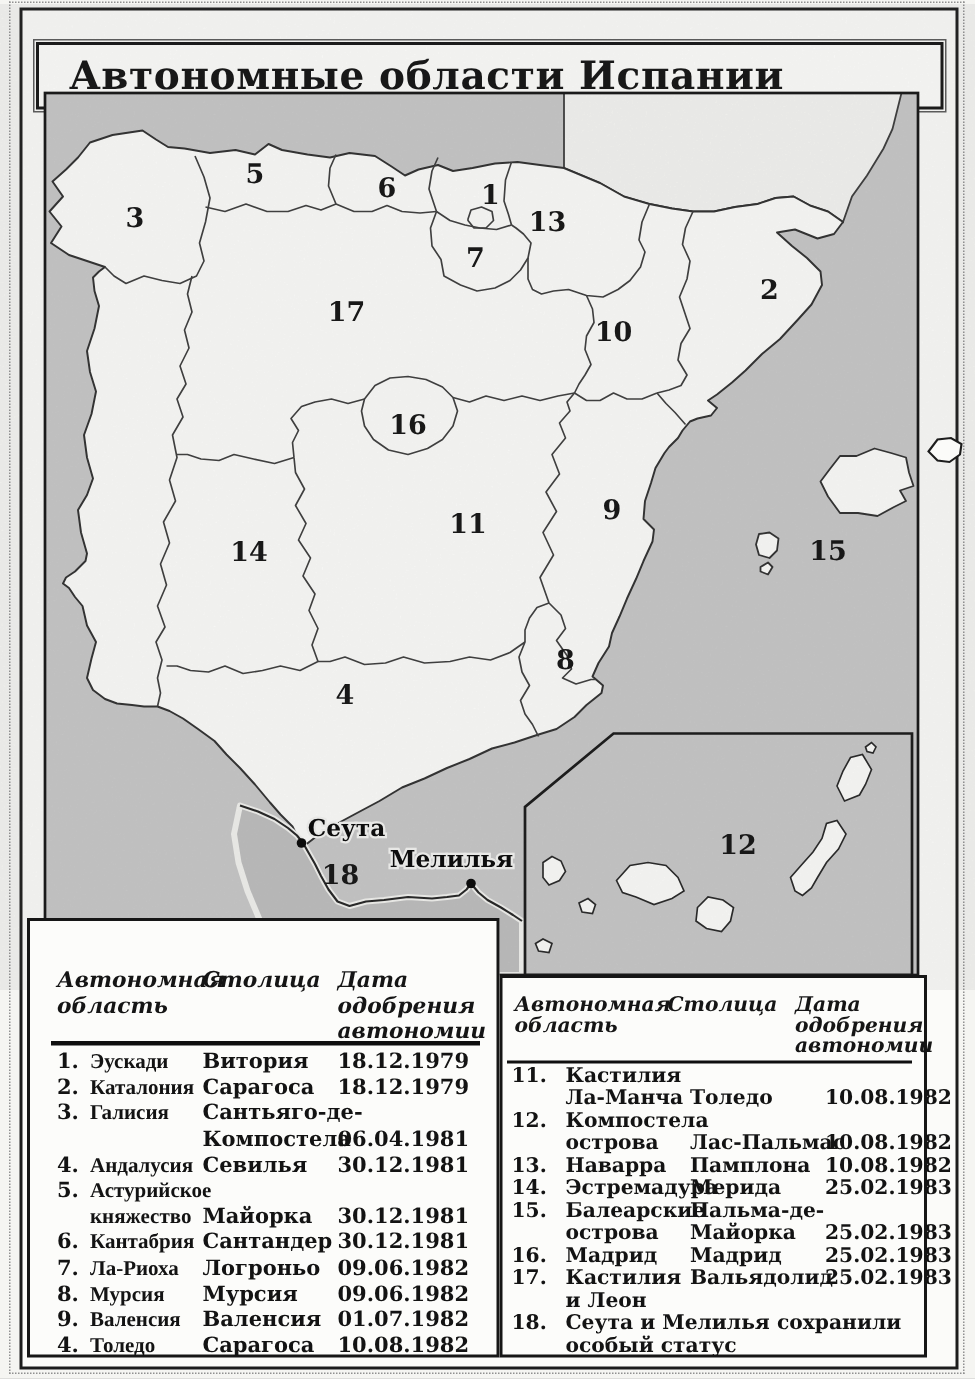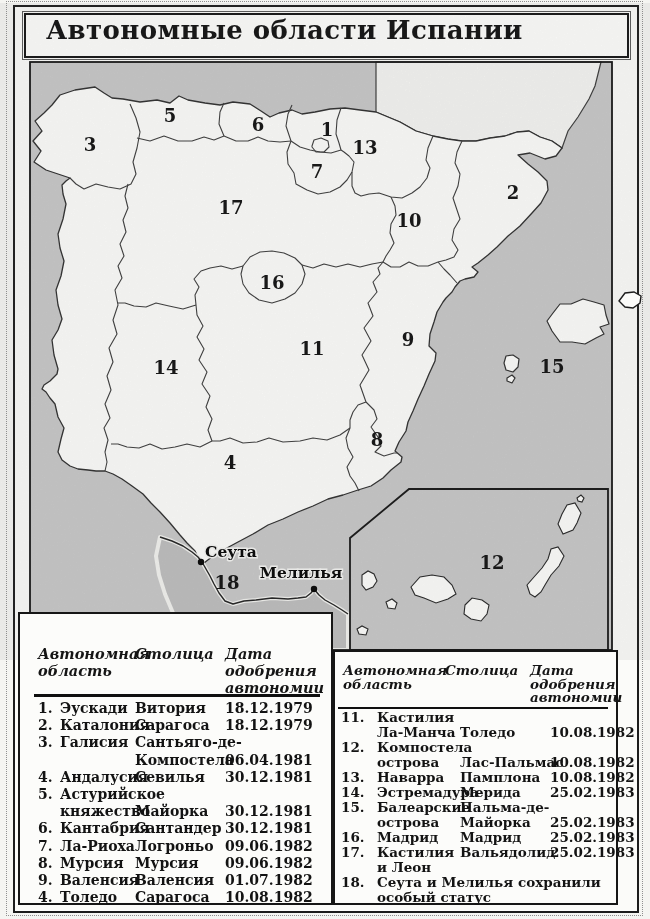--- a/index.html
+++ b/index.html
@@ -2,23 +2,23 @@
 <html><head>
 <meta charset="utf-8">
 <style>
   html,body{margin:0;padding:0;}
   body{width:650px;height:919px;background:#f5f5f2;position:relative;overflow:hidden;
        font-family:"DejaVu Serif", serif;}
   .frame-outer{position:absolute;left:6px;top:1px;width:635px;height:913px;
        border:1px dotted #909090;}
   .frame-inner{position:absolute;left:13px;top:5px;width:622px;height:904px;
        border:2px solid #1c1c1c;background:#fbfbf9;}
-  .title-box{position:absolute;left:24px;top:13px;width:601px;height:41px;
+  .title-box{position:absolute;left:24px;top:28px;width:601px;height:41px;
        border:2px solid #141414;outline:1px solid #5a5a5a;outline-offset:1px;
-       background:#fdfdfb;display:flex;}
+       background:#fdfdfb;display:flex;align-items:center;}
   .title-box h1{margin:0 0 0 20px;font-size:26px;font-weight:bold;color:#111;
        letter-spacing:0.4px;}
   .map-wrap{position:absolute;left:0;top:0;width:650px;height:660px;}
   svg{position:absolute;left:0;top:0;}
   .rn{font-family:"DejaVu Serif",serif;font-weight:bold;font-size:18px;fill:#181818;}
   .place{font-family:"DejaVu Serif",serif;font-weight:bold;font-size:15.5px;fill:#0d0d0d;
        paint-order:stroke;stroke:#e8e8e6;stroke-width:3px;}
   
   .tbox{position:absolute;background:#fcfcfa;border:2px solid #161616;box-sizing:border-box;}
   .tbox.left{left:18px;top:612px;width:315px;height:293px;}
@@ -34,21 +34,21 @@
   .tdivider{position:absolute;background:#0f0f0f;}
   .tbox.left .tdivider{left:14px;top:80px;width:286px;height:2.5px;}
   .tbox.right .tdivider{left:3px;top:55px;width:270px;height:2px;}
   .rows{position:absolute;left:0;width:100%;}
   .tbox.left .rows{top:86px;}
   .tbox.right .rows{top:58px;}
   .tline{display:flex;white-space:nowrap;font-weight:bold;color:#131313;}
   .tbox.left .tline{font-size:14px;line-height:17.2px;padding-left:18px;}
   .tbox.right .tline{font-size:13.5px;line-height:15px;padding-left:6px;}
   .tline span{display:block;flex:none;overflow:visible;}
-  .tbox.left .c-num{width:22px;} .tbox.left .c-name{width:75px;}
+  .tbox.left .c-num{width:22px;} .tbox.left .c-name{width:75px;font-family:Liberation Serif, serif;}
   .tbox.left .c-cap{width:90px;} .tbox.left .c-date{width:auto;}
   .tbox.right .c-num{width:16px;} .tbox.right .c-name{width:83px;padding-left:20px;}
   .tbox.right .c-cap{width:90px;} .tbox.right .c-date{width:auto;}
 </style>
 </head>
 <body>
 
 <div class="frame-outer"></div>
 <div class="frame-inner"></div>
 

